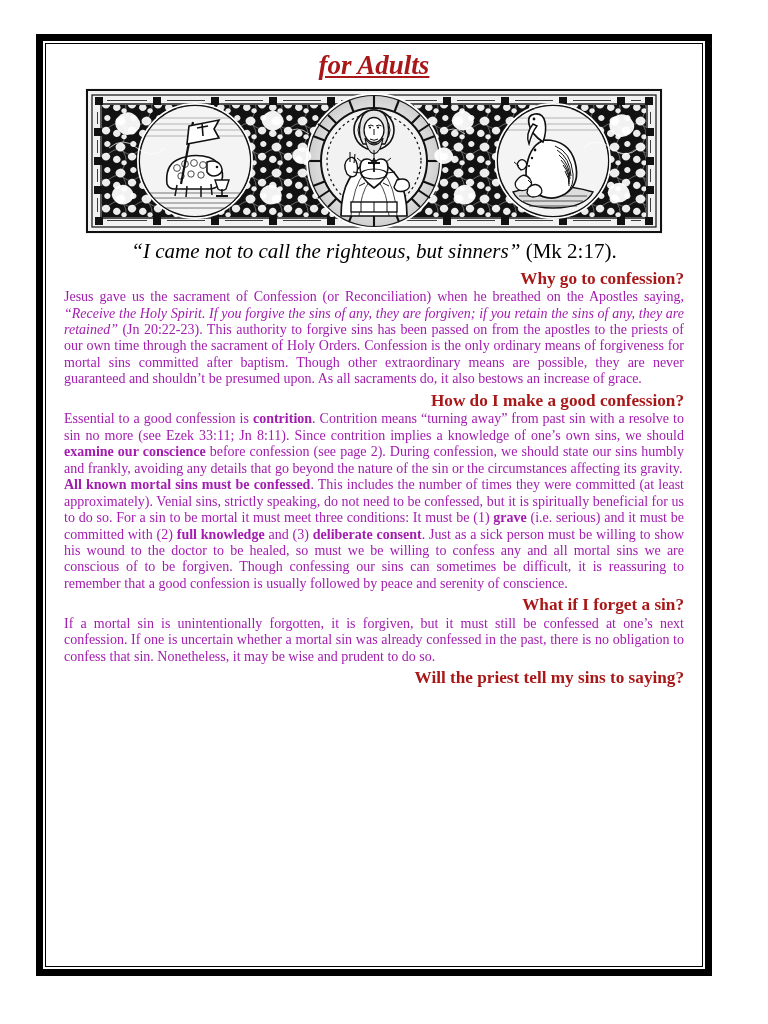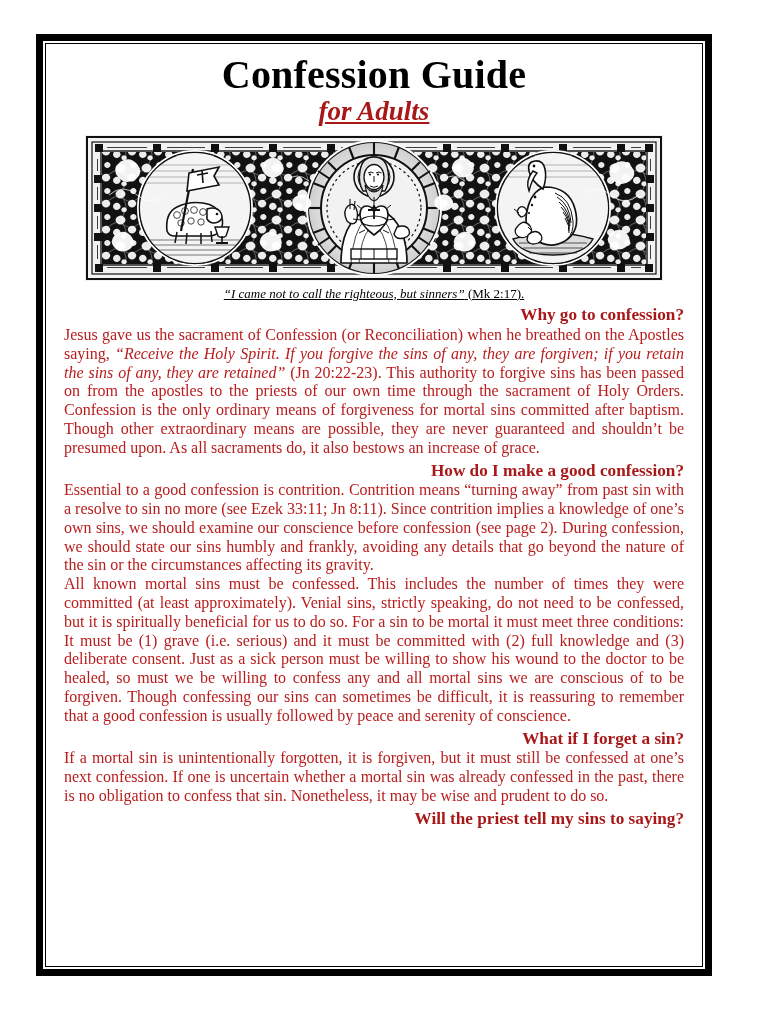--- a/index.html
+++ b/index.html
@@ -82,63 +82,61 @@
     height: 146px;
   }
   .engraving {
     display: block;
     width: 578px;
     height: 146px;
   }
 
   .caption {
     text-align: center;
-    font-size: 13px;
+    font-size: 21px;
     color: #000000;
     margin: 5px 0 0 0;
     line-height: 1.2;
-    text-decoration: underline;
   }
   .caption .q {
     font-style: italic;
   }
 
   
   .body-text {
     padding: 0 4px;
     margin-top: 4px;
   }
   h2.section-heading {
     font-size: 17.2px;
     font-weight: bold;
     color: #A81818;
     margin: 3px 0 0 0;
     line-height: 1.2;
     text-align: right;
   }
   p.para {
-    font-size: 16px;
-    color: #b91c1c;
+    font-size: 14px;
+    color: #a21caf;
     margin: 0;
     line-height: 1.175;
     text-align: justify;
     text-justify: inter-word;
   }
-  p.para b { font-weight: normal; }
+  p.para b { font-weight: bold; }
   p.para i { font-style: italic; }
 </style>
 </head>
 <body>
 
 <div class="page">
   <div class="frame-outer">
     <div class="frame-inner">
       <div class="content">
 
-        <h1 class="title">Confession Guide</h1>
         <div class="subtitle">for Adults</div>
 
         <div class="engraving-wrap">
           <svg class="engraving" viewBox="0 0 578 146" preserveAspectRatio="none">
             <defs>
 
               <pattern id="foliage" width="26" height="26" patternUnits="userSpaceOnUse">
                 <rect width="26" height="26" fill="#121212"></rect>
                 <g fill="#ffffff" opacity="0.92">
                   <path d="M6 4 q4 -3 7 0 q3 3 0 6 q-4 3 -7 0 q-3 -3 0 -6 z"></path>

